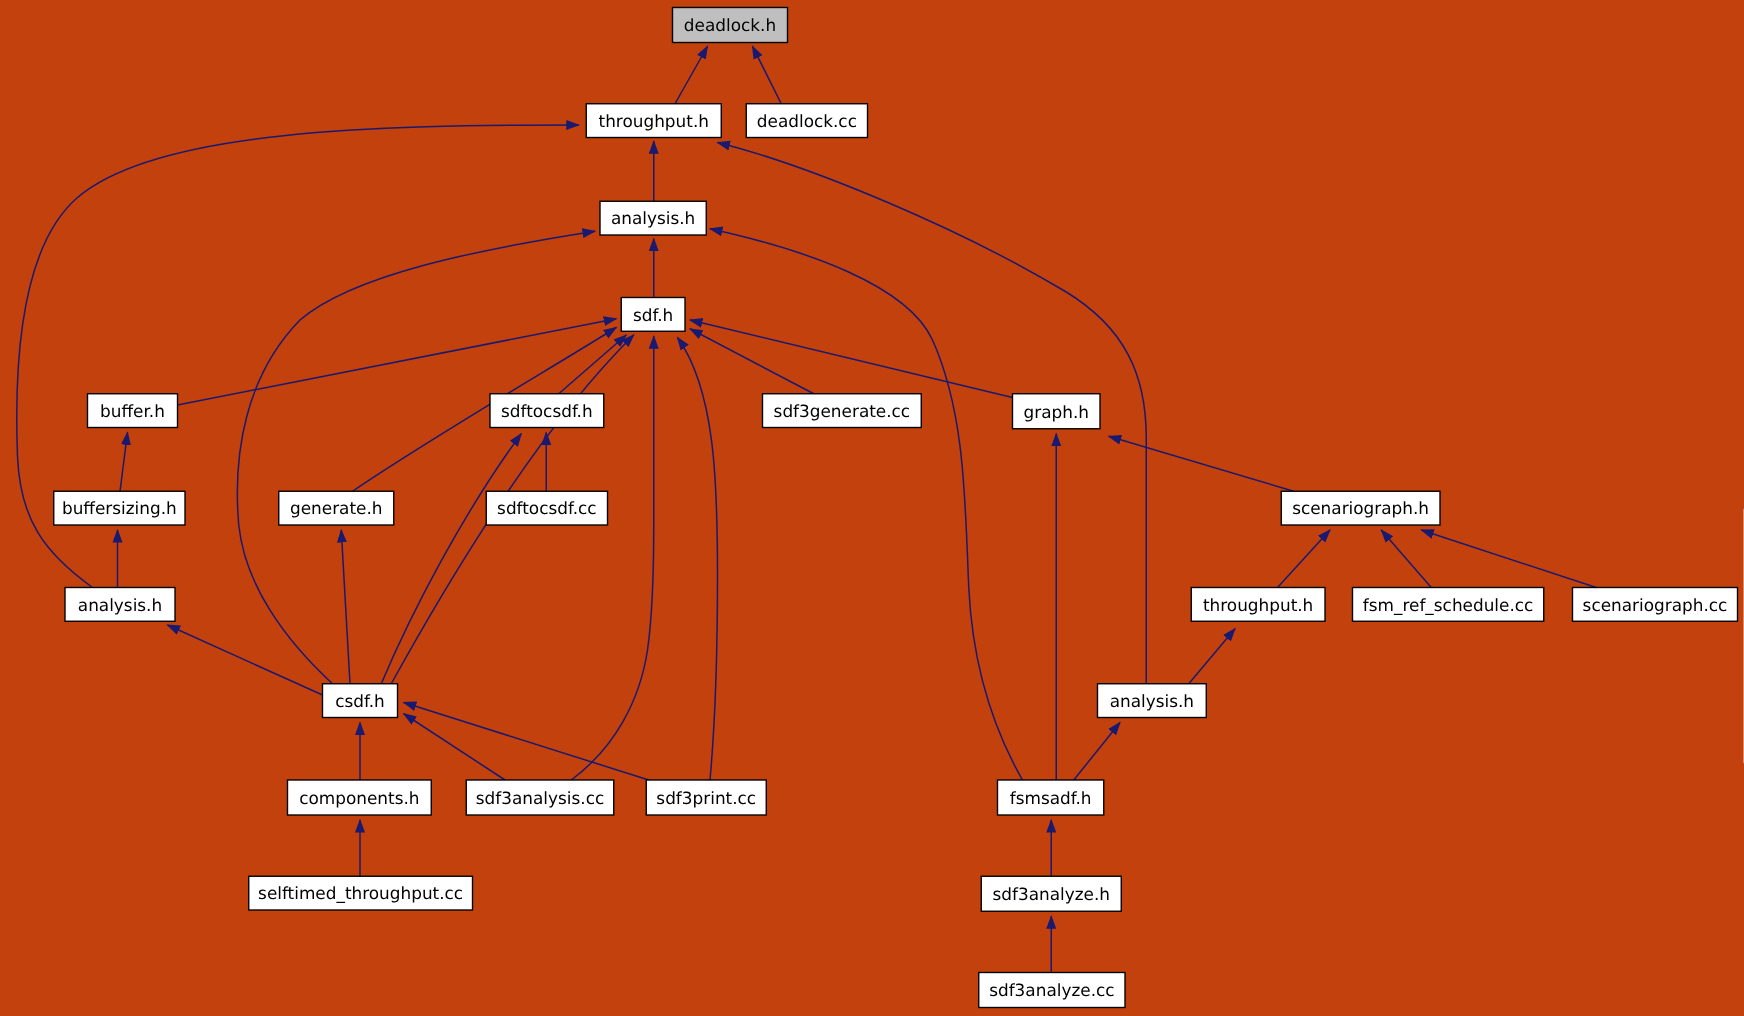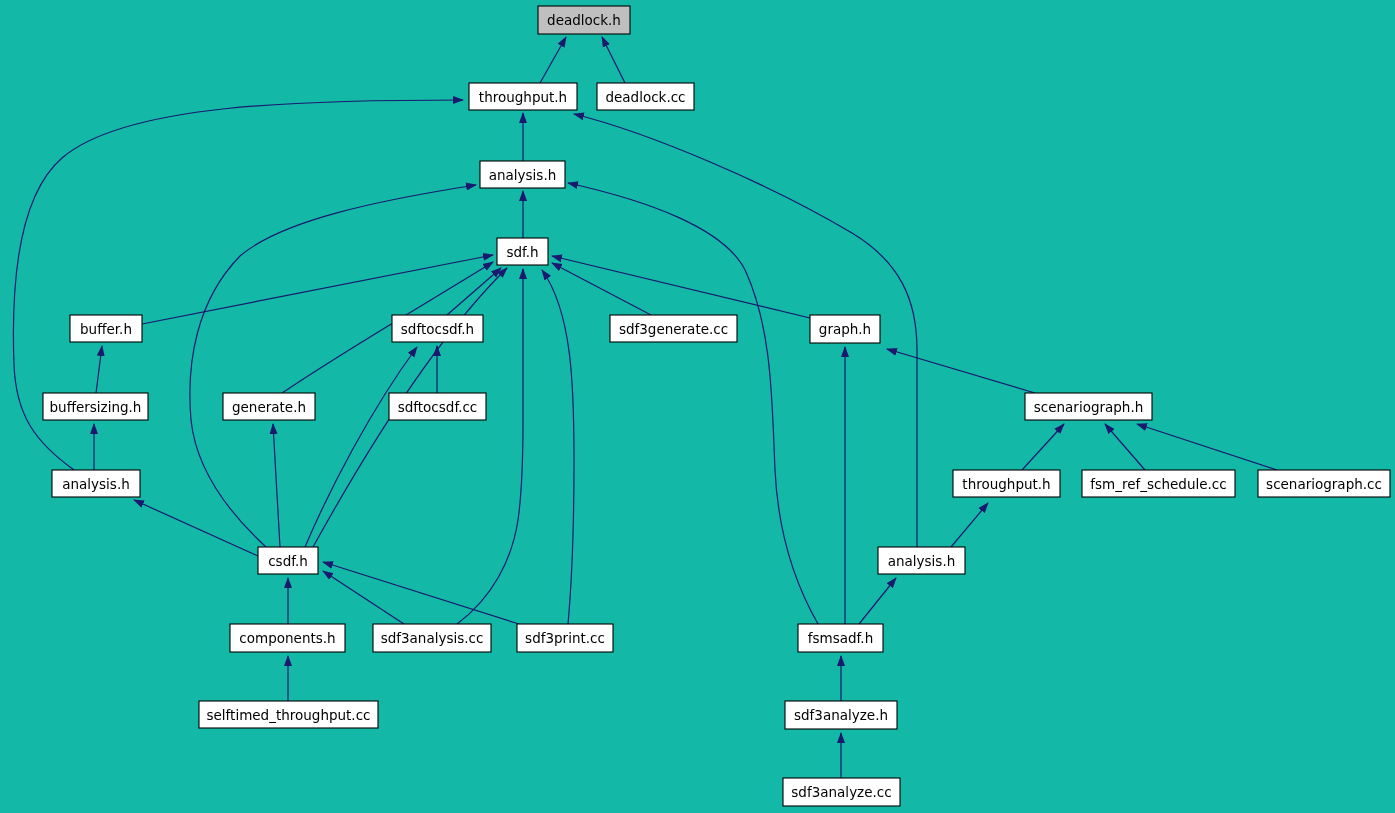--- a/index.html
+++ b/index.html
@@ -5,21 +5,21 @@
   html, body {
     margin: 0;
     padding: 0;
     background: #ffffff;
     font-family: "DejaVu Sans", "Liberation Sans", sans-serif;
   }
   .canvas {
     position: relative;
     width: 1395px;
     height: 813px;
-    background: #14b8a6;
+    background: #c2410c;
   }
   svg { display: block; }
   .edge {
     fill: none;
     stroke-width: 1.2px;
   }
   .node rect {
     stroke-width: 1.1px;
   }
   .node text {

